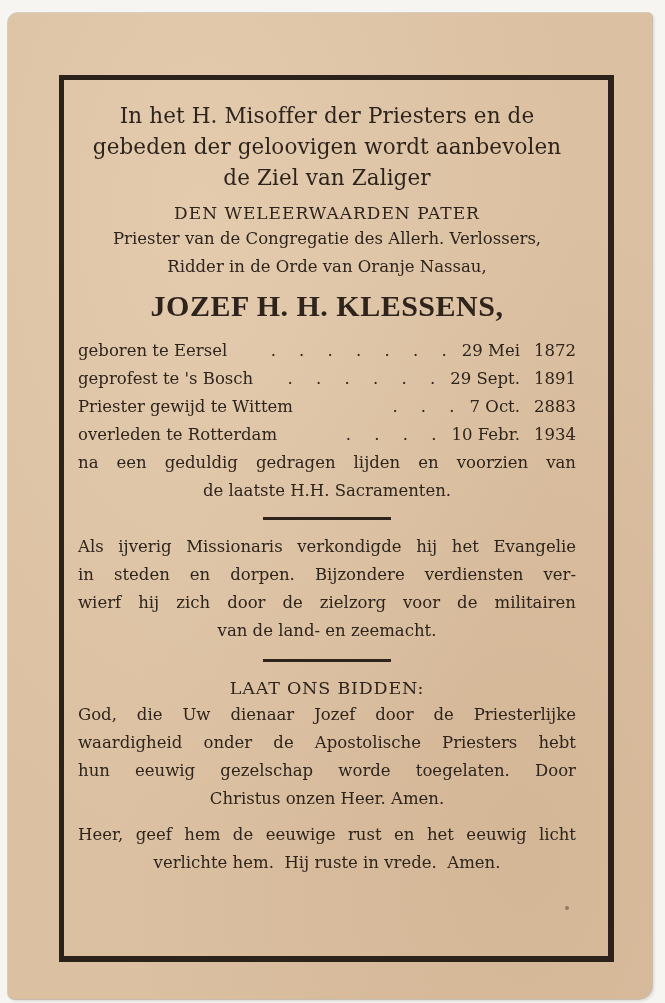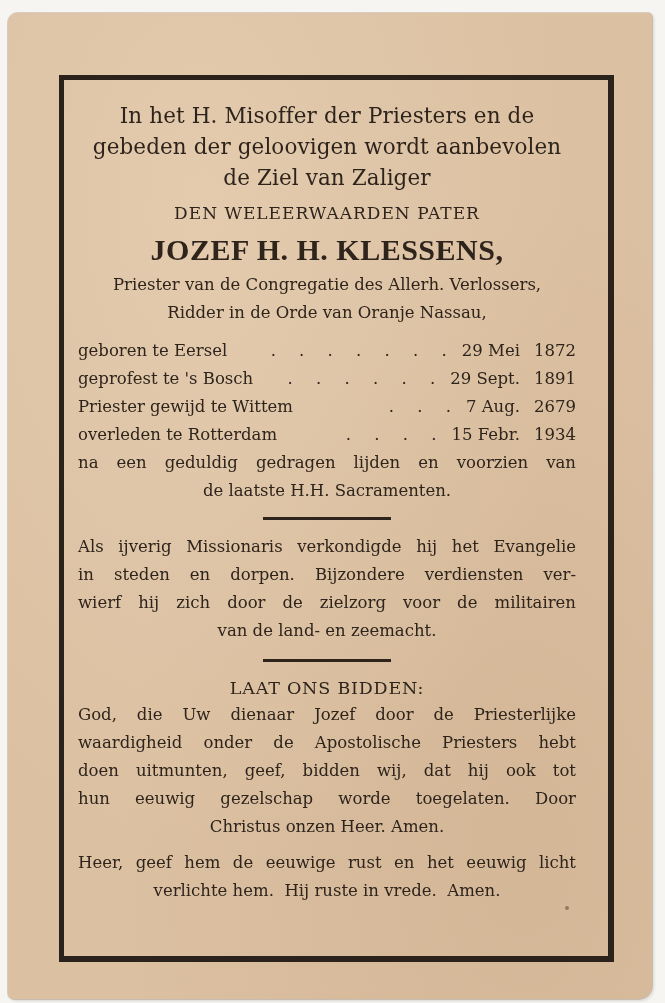--- a/index.html
+++ b/index.html
@@ -46,50 +46,50 @@
 </div>
 
 <div class="content">
   <div class="c intro">
     <div>In het H. Misoffer der Priesters en de</div>
     <div>gebeden der geloovigen wordt aanbevolen</div>
     <div>de Ziel van Zaliger</div>
   </div>
 
   <div class="c pater">DEN WELEERWAARDEN PATER</div>
-  <div class="c name">JOZEF H. H. KLESSENS,</div>
-
   <div class="c role">
     <div>Priester van de Congregatie des Allerh. Verlossers,</div>
     <div>Ridder in de Orde van Oranje Nassau,</div>
   </div>
+
+  <div class="c name">JOZEF H. H. KLESSENS,</div>
 
   <div class="dates">
     <div class="drow">
       <span class="lbl">geboren te Eersel</span>
       <span class="dots">. . . . . . .</span>
       <span class="val">29 Mei</span>
       <span class="val" style="width:56px">1872</span>
     </div>
     <div class="drow">
       <span class="lbl">geprofest te 's Bosch</span>
       <span class="dots">. . . . . .</span>
       <span class="val">29 Sept.</span>
       <span class="val" style="width:56px">1891</span>
     </div>
     <div class="drow">
       <span class="lbl">Priester gewijd te Wittem</span>
       <span class="dots">. . .</span>
-      <span class="val">7 Aug.</span>
-      <span class="val" style="width:56px">2679</span>
+      <span class="val">7 Oct.</span>
+      <span class="val" style="width:56px">2883</span>
     </div>
     <div class="drow">
       <span class="lbl">overleden te Rotterdam</span>
       <span class="dots">. . . .</span>
-      <span class="val">15 Febr.</span>
+      <span class="val">10 Febr.</span>
       <span class="val" style="width:56px">1934</span>
     </div>
   </div>
 
   <div>
     <div class="just">na een geduldig gedragen lijden en voorzien van</div>
     <div class="c role">de laatste H.H. Sacramenten.</div>
   </div>
 
   <div style="height:12px"></div>
@@ -105,21 +105,20 @@
 
   <div style="height:14px"></div>
   <div class="rule"></div>
   <div style="height:13px"></div>
 
   <div class="c heading">LAAT ONS BIDDEN:</div>
 
   <div class="para">
     <div class="just">God, die Uw dienaar Jozef door de Priesterlijke</div>
     <div class="just">waardigheid onder de Apostolische Priesters hebt</div>
-    <div class="just">doen uitmunten, geef, bidden wij, dat hij ook tot</div>
     <div class="just">hun eeuwig gezelschap worde toegelaten. Door</div>
     <div class="last">Christus onzen Heer. Amen.</div>
   </div>
 
   <div style="height:8px"></div>
 
   <div class="para">
     <div class="just">Heer, geef hem de eeuwige rust en het eeuwig licht</div>
     <div class="last" style="white-space:pre">verlichte hem.  Hij ruste in vrede.  Amen.</div>
   </div>

